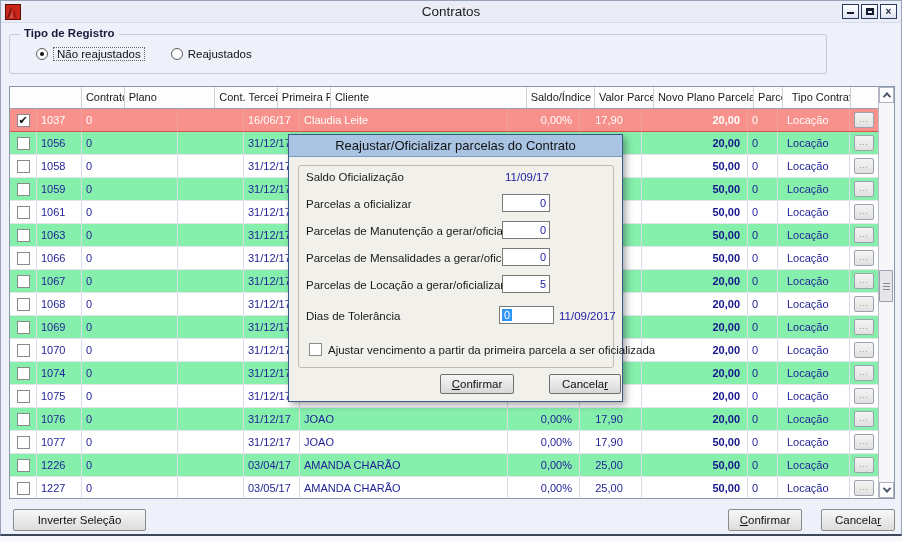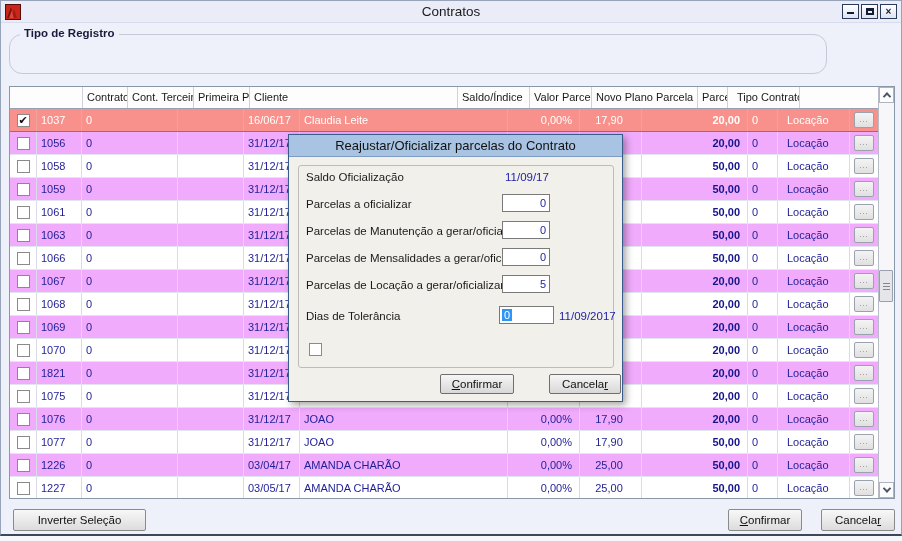--- a/index.html
+++ b/index.html
@@ -16,41 +16,41 @@
   .win-title { position:absolute; left:0; right:0; top:0; height:22px; line-height:22px;
                text-align:center; font-size:13.5px; color:#1a1a1a; }
   .win-btns { position:absolute; right:4px; top:3px; display:flex; gap:2px; }
   .win-btn { width:17px; height:15px; border:1px solid #2a3a5a; background:linear-gradient(#ffffff,#dfe3f0);
              font-size:10px; font-weight:bold; color:#111c33; line-height:13px; text-align:center; cursor:default; }
   .glyph-min { display:inline-block; width:7px; height:2px; background:#111c33; margin-bottom:1px; }
   .glyph-max { display:inline-block; width:8px; height:7px; border:2px solid #111c33; border-top-width:3px; }
 
   
   .groupbox { position:absolute; left:8px; top:33px; width:818px; height:40px;
-              border:1px solid #c5cad8; border-radius:13px; }
+              border:1px solid #c5cad8; border-radius:3px; }
   .groupbox-legend { position:absolute; left:10px; top:-8px; padding:0 4px; background:#eef1f9;
                      font-size:11.5px; font-weight:bold; color:#1a1a3a; }
   .radio-row { position:absolute; left:26px; top:12px; display:flex; gap:26px; align-items:center; }
   .radio-opt { display:flex; align-items:center; gap:5px; font-size:11.5px; color:#111; }
   .radio-circle { width:12px; height:12px; border:1px solid #5a5a5a; border-radius:50%;
                   background:#fff; position:relative; }
   .radio-circle.on::after { content:""; position:absolute; left:3px; top:3px; width:4px; height:4px;
                             border-radius:50%; background:#111; }
   .focus-label { border:1px dotted #666; padding:0 3px; }
 
   
   .grid { position:absolute; left:8px; top:85px; width:886px; height:413px;
           border:1px solid #8898a8; background:#fff; display:flex; }
   .grid-main { width:868px; display:flex; flex-direction:column; overflow:hidden; }
   .thead { display:flex; height:22px; background:#fdfdfe; border-bottom:1px solid #9aa0b0;
            font-size:11px; color:#1a1a1a; flex:none;padding-left:46px; }
   .th { border-right:1px solid #cfd2de; padding:0 4px; line-height:21px; overflow:hidden; white-space:nowrap; }
   .tr { display:flex; height:23px; border-bottom:1px solid #e2e4f0; font-size:11px; color:#1e1e96;
         background:#fff; flex:none; }
-  .tr.alt { background:#f0abfc; }
+  .tr.alt { background:#86efac; }
   .tr.selected { background:#f8918b; color:#fff; border-bottom:1px solid #d9534a; }
   .td { border-right:1px solid #d9dbe7; padding:0 4px; line-height:22px; overflow:hidden; white-space:nowrap; }
   .tr.selected .td { border-right-color:#eda49e; }
 
   .c-check    { width:27px;  display:flex; align-items:center; justify-content:center; }
   .c-contrato { width:45px; }
   .c-plano    { width:96px; }
   .c-terceiro { width:66px; }
   .c-prev     { width:56px; }
   .c-cliente  { width:208px; }
@@ -133,27 +133,38 @@
       <span class="win-title">Contratos</span>
       <span class="win-btns">
         <span class="win-btn"><span class="glyph-min"></span></span>
         <span class="win-btn"><span class="glyph-max"></span></span>
         <span class="win-btn"><span>×</span></span>
       </span>
     </div>
 
     <div class="groupbox">
       <span class="groupbox-legend">Tipo de Registro</span>
+      <div class="radio-row">
+        <span class="radio-opt">
+          <span class="radio-circle on"></span>
+          <span class="focus-label">Não reajustados</span>
+        </span>
+        <span class="radio-opt">
+          <span class="radio-circle"></span>
+          <span>Reajustados</span>
+        </span>
+      </div>
     </div>
 
     <div class="grid">
       <div class="grid-main">
         <div class="thead">
           <div class="th c-check"></div>
           <div class="th c-contrato">Contrato</div>
+          <div class="th c-plano">Plano</div>
           <div class="th c-terceiro">Cont. Terceiro</div>
           <div class="th c-prev">Primeira Prev.</div>
           <div class="th c-cliente">Cliente</div>
           <div class="th c-saldo">Saldo/Índice</div>
           <div class="th c-valor">Valor Parcela</div>
           <div class="th c-novo">Novo Plano Parcela</div>
           <div class="th c-parc">Parcelas</div>
           <div class="th c-tipo">Tipo Contrato</div>
           <div class="th c-action"></div>
         </div>
@@ -353,21 +364,21 @@
     <div class="td c-parc">0</div>
     <div class="td c-tipo">Locação</div>
     <div class="td c-action">
                 <span class="dots-btn">...</span>
               </div>
   </div>
             <div class="tr alt">
     <div class="td c-check">
                 <span class="cbx"></span>
               </div>
-    <div class="td c-contrato">1821</div>
+    <div class="td c-contrato">1074</div>
     <div class="td c-plano">0</div>
     <div class="td c-terceiro"></div>
     <div class="td c-prev">31/12/17</div>
     <div class="td c-cliente"></div>
     <div class="td c-saldo"></div>
     <div class="td c-valor">17,90</div>
     <div class="td c-novo">20,00</div>
     <div class="td c-parc">0</div>
     <div class="td c-tipo">Locação</div>
     <div class="td c-action">
@@ -505,20 +516,21 @@
 
       <span class="dlg-label" style="left:17px; top:144px;">Parcelas de Locação a gerar/oficializar</span>
       <input class="dlg-input" style="left: 213px; top: 140px;" value="5">
 
       <span class="dlg-label" style="left:17px; top:175px;">Dias de Tolerância</span>
       <span class="fake-input" style="left:210px; top:171px;"><span class="sel-text">0</span></span>
       <span class="dlg-value" style="left:270px; top:175px;">11/09/2017</span>
 
       <span class="dlg-check-row">
         <span class="cbx"></span>
+        <span class="dlg-label" style="position:static;">Ajustar vencimento a partir da primeira parcela a ser oficializada</span>
       </span>
 
       <button class="dlg-btn dlg-btn-confirm"><u>C</u><span>o</span><span>n</span><span>f</span><span>i</span><span>r</span><span>m</span><span>a</span><span>r</span></button>
       <button class="dlg-btn dlg-btn-cancel"><span>C</span><span>a</span><span>n</span><span>c</span><span>e</span><span>l</span><span>a</span><u>r</u></button>
     </div>
 
   </div>
 </div>
 
 </body></html>

